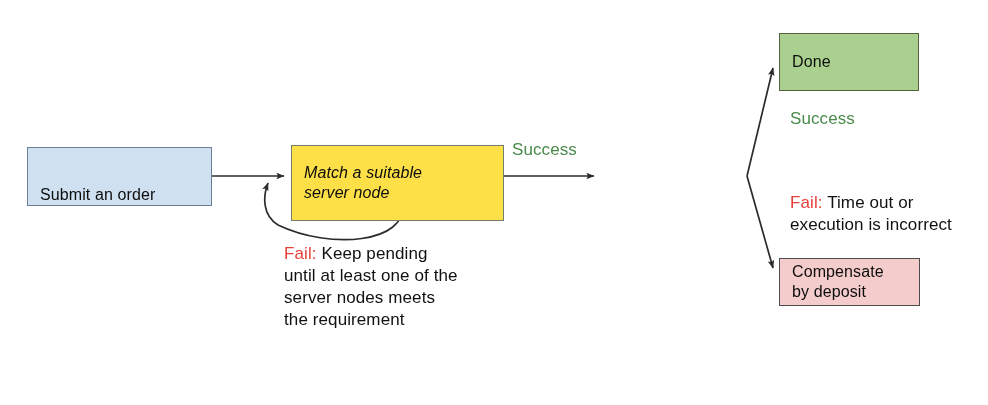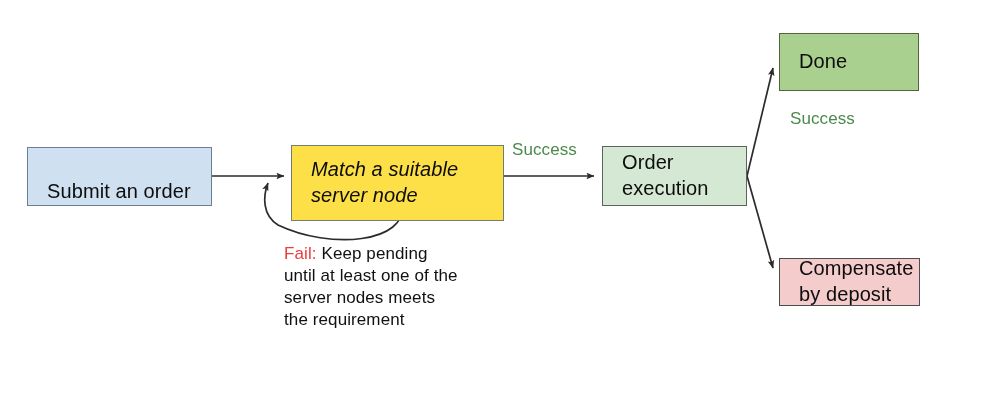--- a/index.html
+++ b/index.html
@@ -14,23 +14,23 @@
     background: #ffffff;
     font-family: "Liberation Sans", sans-serif;
     overflow: hidden;
   }
   .node {
     position: absolute;
     box-sizing: border-box;
     border: 1.6px solid #5a5a5a;
     display: flex;
     align-items: center;
-    padding-left: 19px;
+    padding-left: 12px;
     padding-right: 6px;
-    font-size: 20px;
+    font-size: 16px;
     line-height: 1.28;
     color: #0d0d0d;
     letter-spacing: 0.1px;
   }
   .node .node-label {
     white-space: pre-line;
   }
   #node-submit {
     left: 27px;  top: 147px;  width: 185px; height: 59px;
     background: #cfe0f1;
@@ -115,37 +115,35 @@
 
   <div class="node" id="node-submit">
     <span class="node-label">Submit an order</span>
   </div>
 
   <div class="node" id="node-match">
     <span class="node-label">Match a suitable
 server node</span>
   </div>
 
-  <div class="node" id="node-order">
-    <span class="node-label">Order
-execution</span>
-  </div>
 
   <div class="node" id="node-done">
     <span class="node-label">Done</span>
   </div>
 
   <div class="node" id="node-compensate">
     <span class="node-label">Compensate
 by deposit</span>
   </div>
 
   <div class="edge-label success" id="label-success-1">Success</div>
 
   <div class="edge-label success" id="label-success-2">Success</div>
 
   <div class="edge-label failtext" id="label-fail-loop"><span class="fail-word">Fail:</span><span> Keep pending
 until at least one of the
 server nodes meets
 the requirement</span></div>
 
+  <div class="edge-label failtext" id="label-fail-right"><span class="fail-word">Fail:</span><span> Time out or
+execution is incorrect</span></div>
 
 </div>
 
 </body></html>

